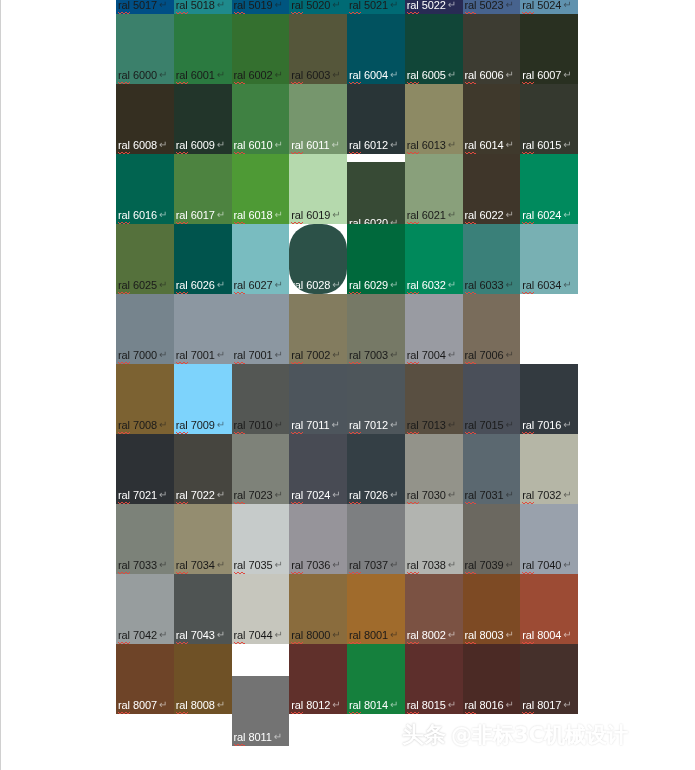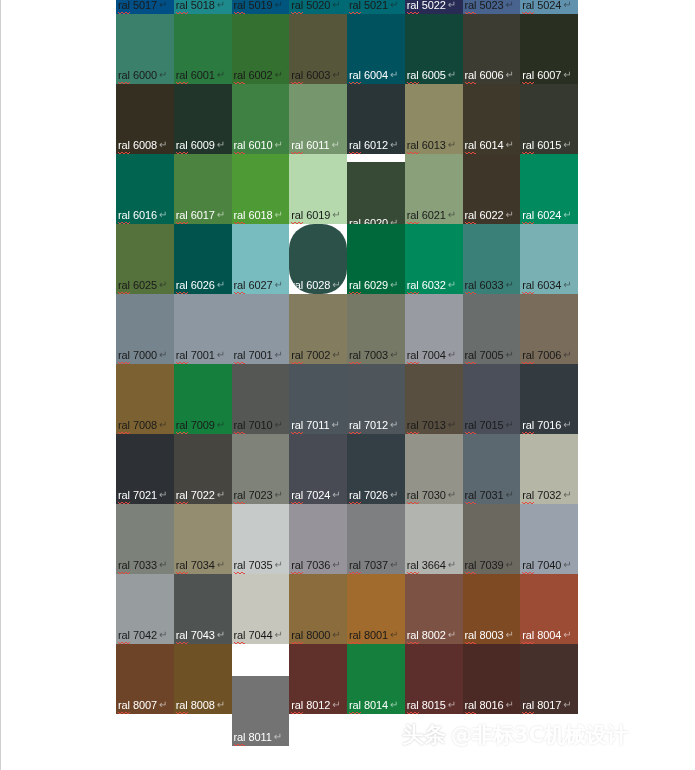--- a/index.html
+++ b/index.html
@@ -278,32 +278,29 @@
         </div>
         <div class="swatch" style="background: rgb(131, 124, 95);">
           <div class="swatch-label dark"><span class="spell">ral</span><span> 7002</span><span class="para-mark">↵</span></div>
         </div>
         <div class="swatch" style="background: rgb(118, 121, 102);">
           <div class="swatch-label dark"><span class="spell">ral</span><span> 7003</span><span class="para-mark">↵</span></div>
         </div>
         <div class="swatch" style="background: rgb(153, 155, 162);">
           <div class="swatch-label dark"><span class="spell">ral</span><span> 7004</span><span class="para-mark">↵</span></div>
         </div>
-        <div class="swatch" style="background: rgb(105, 109, 107);">
-          <div class="swatch-label dark"><span class="spell">ral</span><span> 7005</span><span class="para-mark">↵</span></div>
-        </div>
         <div class="swatch" style="background: rgb(121, 108, 91);">
           <div class="swatch-label dark"><span class="spell">ral</span><span> 7006</span><span class="para-mark">↵</span></div>
         </div>
       </div>
       <div class="grid-row">
         <div class="swatch" style="background: rgb(124, 98, 50);">
           <div class="swatch-label dark"><span class="spell">ral</span><span> 7008</span><span class="para-mark">↵</span></div>
         </div>
-        <div class="swatch" style="background: #15803d; padding-left: 24px;">
+        <div class="swatch" style="background: #7dd3fc; padding-left: 24px;">
           <div class="swatch-label dark"><span class="spell">ral</span><span> 7009</span><span class="para-mark">↵</span></div>
         </div>
         <div class="swatch" style="background: rgb(84, 87, 84);">
           <div class="swatch-label dark"><span class="spell">ral</span><span> 7010</span><span class="para-mark">↵</span></div>
         </div>
         <div class="swatch" style="background: rgb(77, 85, 92);">
           <div class="swatch-label light"><span class="spell">ral</span><span> 7011</span><span class="para-mark">↵</span></div>
         </div>
         <div class="swatch" style="background: rgb(78, 86, 91);">
           <div class="swatch-label light"><span class="spell">ral</span><span> 7012</span><span class="para-mark">↵</span></div>
@@ -354,21 +351,21 @@
         <div class="swatch" style="background: rgb(198, 203, 202);">
           <div class="swatch-label dark"><span class="spell">ral</span><span> 7035</span><span class="para-mark">↵</span></div>
         </div>
         <div class="swatch" style="background: rgb(150, 148, 154);">
           <div class="swatch-label dark"><span class="spell">ral</span><span> 7036</span><span class="para-mark">↵</span></div>
         </div>
         <div class="swatch" style="background: rgb(125, 127, 129);">
           <div class="swatch-label dark"><span class="spell">ral</span><span> 7037</span><span class="para-mark">↵</span></div>
         </div>
         <div class="swatch" style="background: rgb(178, 180, 176);">
-          <div class="swatch-label dark"><span class="spell">ral</span><span> 3664</span><span class="para-mark">↵</span></div>
+          <div class="swatch-label dark"><span class="spell">ral</span><span> 7038</span><span class="para-mark">↵</span></div>
         </div>
         <div class="swatch" style="background: rgb(107, 104, 96);">
           <div class="swatch-label dark"><span class="spell">ral</span><span> 7039</span><span class="para-mark">↵</span></div>
         </div>
         <div class="swatch" style="background: rgb(153, 161, 172);">
           <div class="swatch-label dark"><span class="spell">ral</span><span> 7040</span><span class="para-mark">↵</span></div>
         </div>
       </div>
       <div class="grid-row">
         <div class="swatch" style="background: rgb(151, 157, 158);">

